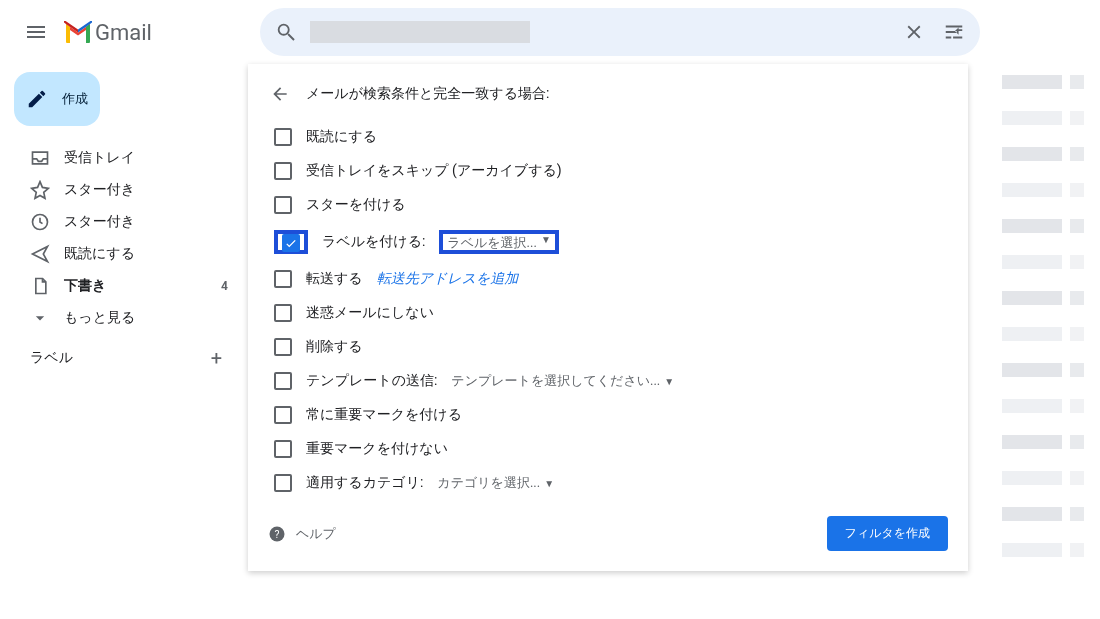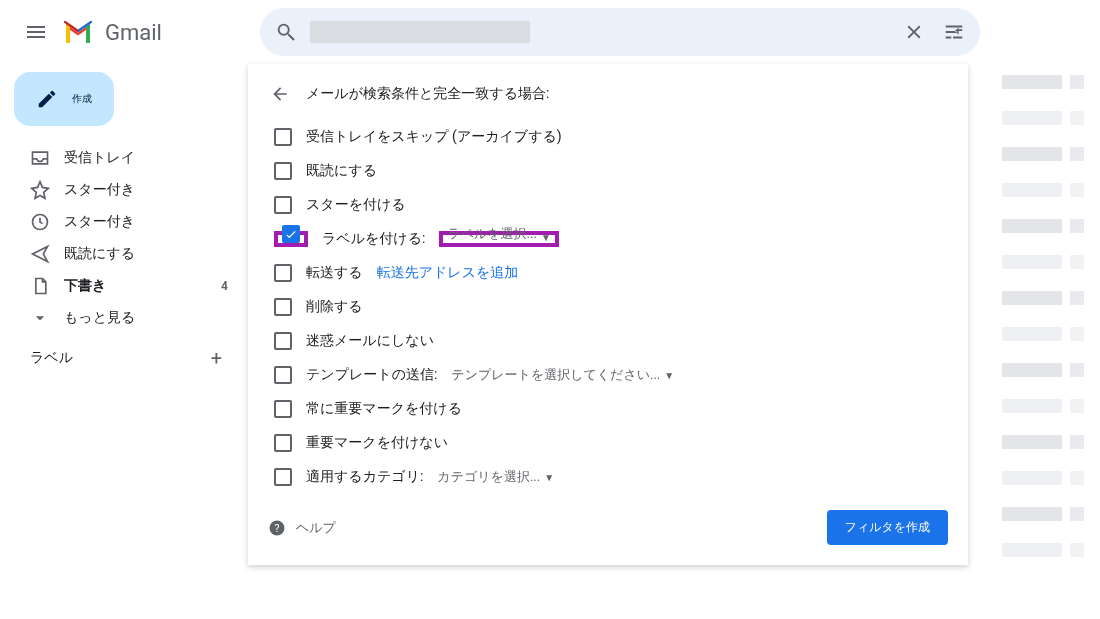--- a/index.html
+++ b/index.html
@@ -2,32 +2,32 @@
 <html><head>
 <meta charset="utf-8">
 <style>
 * { margin:0; padding:0; box-sizing:border-box; font-family:"Google Sans",Roboto,Arial,sans-serif; }
 body { background:#fff; width:1100px; height:619px; overflow:hidden; position:relative; }
 
 
 .hdr { display:flex; align-items:center; height:64px; padding:0 12px; }
 .hdr-left { display:flex; align-items:center; gap:4px; width:248px; }
 .menu-btn { width:48px; height:48px; display:flex; align-items:center; justify-content:center; border-radius:50%; cursor:pointer; }
-.logo-wrap { display:flex; align-items:center; gap:13px; }
+.logo-wrap { display:flex; align-items:center; gap:3px; }
 .logo-text { font-size:22px; color:#5f6368; }
 .search-bar { flex:1; max-width:720px; height:48px; background:#eaf1fb; border-radius:24px; display:flex; align-items:center; padding:0 6px; }
 .search-icon-btn { width:40px; height:40px; display:flex; align-items:center; justify-content:center; cursor:pointer; color:#5f6368;}
 .search-redact { flex:0 0 auto; width:220px; height:22px; background:#d9dce1; margin-left:4px; }
 .search-spacer{flex:1;}
 .clear-btn,.tune-btn { width:40px; height:40px; display:flex; align-items:center; justify-content:center; cursor:pointer; color:#5f6368;}
 
 
 .body-row { display:flex; height:calc(100% - 64px); }
 .sidebar { width:248px; padding:8px 8px 8px 8px; }
-.compose { display:inline-flex; align-items:center; gap:14px; background:#c2e7ff; border-radius:16px; padding:16px 22px; font-size:10px; color:#001d35; cursor:pointer; margin:0 0 16px 6px; }
+.compose { display:inline-flex; align-items:center; gap:14px; background:#c2e7ff; border-radius:16px; padding:16px 12px; font-size:13px; color:#001d35; cursor:pointer; margin:0 0 16px 6px; }
 .nav-list { list-style:none; }
 .nav-item { display:flex; align-items:center; gap:14px; height:32px; padding:0 12px 0 22px; font-size:14px; color:#202124; border-radius:0 16px 16px 0; cursor:pointer; }
 .nav-item .cnt { margin-left:auto; font-size:12px; color:#5f6368; }
 .nav-item.bold { font-weight:700; }
 .nav-item svg { color:#5f6368; }
 .section-hdr { display:flex; align-items:center; justify-content:space-between; padding:12px 18px 0 22px; font-size:14px; color:#202124; }
 .section-hdr .plus { font-size:20px; color:#5f6368; cursor:pointer; }
 
 .main { flex:1; position:relative; }
 
@@ -38,22 +38,22 @@
 }
 .panel-title-row { display:flex; align-items:center; gap:14px; margin-bottom:14px; }
 .back-btn { width:24px; height:24px; display:flex; align-items:center; justify-content:center; cursor:pointer; color:#5f6368; }
 .panel-title { font-size:14px; color:#202124; }
 .opt-row { display:flex; align-items:center; gap:14px; padding:8px 0 8px 6px; font-size:14px; color:#202124; }
 .chk { width:18px; height:18px; border:2px solid #5f6368; border-radius:2px; display:flex; align-items:center; justify-content:center; cursor:pointer; flex:0 0 18px; }
 .chk.checked { border-color:#1a73e8; background:#1a73e8; }
 .chk.checked svg { color:#fff; }
 .label-select, .tmpl-select, .cat-select { display:inline-flex; align-items:center; gap:4px; color:#5f6368; font-size:13px;}
 .label-select .caret, .tmpl-select .caret, .cat-select .caret { font-size:10px; color:#5f6368; }
-.fwd-link { color:#1a73e8; cursor:pointer; }
-.hl-red-box { border:4px solid #a21caf; padding:0 4px; display:inline-flex; align-items:flex-end; height:16px; }
+.fwd-link { color:#1a73e8; cursor:pointer;font-style:italic; }
+.hl-red-box { border:4px solid #1d4ed8; padding:0 4px; display:inline-flex; align-items:flex-start; height:24px; }
 
 .panel-footer { display:flex; align-items:center; justify-content:space-between; margin-top:14px; padding-top:2px;}
 .help-row { display:flex; align-items:center; gap:10px; color:#5f6368; font-size:13px;}
 .create-btn { background:#1a73e8; color:#fff; border:none; border-radius:4px; padding:9px 18px; font-size:12px; cursor:pointer; }
 
 
 .rightcol { position:absolute; right:0; top:64px; width:108px; height:calc(100% - 64px); }
 .rc-row { height:36px; display:flex; align-items:center; padding:0 10px; gap:8px;}
 .rc-a { width:60px; height:14px; background:#e3e5e9; }
 .rc-b { width:14px; height:14px; background:#e8eaed; }
@@ -167,25 +167,25 @@
         <div class="back-btn">
           <svg width="20" height="20" viewBox="0 0 24 24" fill="#5f6368">
               <path d="M20 11H7.83l5.59-5.59L12 4l-8 8 8 8 1.41-1.41L7.83 13H20z"></path>
             </svg>
         </div>
         <div class="panel-title">メールが検索条件と完全一致する場合:</div>
       </div>
 
       <div class="opt-row">
         <div class="chk"></div>
+        <span>既読にする</span>
+      </div>
+      <div class="opt-row">
+        <div class="chk"></div>
         <span>受信トレイをスキップ (アーカイブする)</span>
-      </div>
-      <div class="opt-row">
-        <div class="chk"></div>
-        <span>既読にする</span>
       </div>
       <div class="opt-row">
         <div class="chk"></div>
         <span>スターを付ける</span>
       </div>
 
       <div class="opt-row">
         <span class="hl-red-box">
           <div class="chk checked">
             <svg width="14" height="14" viewBox="0 0 24 24" fill="#fff">
@@ -200,25 +200,25 @@
         </span>
       </div>
 
       <div class="opt-row">
         <div class="chk"></div>
         <span>転送する</span>
         <span class="fwd-link">転送先アドレスを追加</span>
       </div>
       <div class="opt-row">
         <div class="chk"></div>
+        <span>迷惑メールにしない</span>
+      </div>
+      <div class="opt-row">
+        <div class="chk"></div>
         <span>削除する</span>
-      </div>
-      <div class="opt-row">
-        <div class="chk"></div>
-        <span>迷惑メールにしない</span>
       </div>
       <div class="opt-row">
         <div class="chk"></div>
         <span>テンプレートの送信:</span>
         <span class="tmpl-select">
           <span>テンプレートを選択してください...</span>
           <span class="caret">▼</span>
         </span>
       </div>
       <div class="opt-row">

